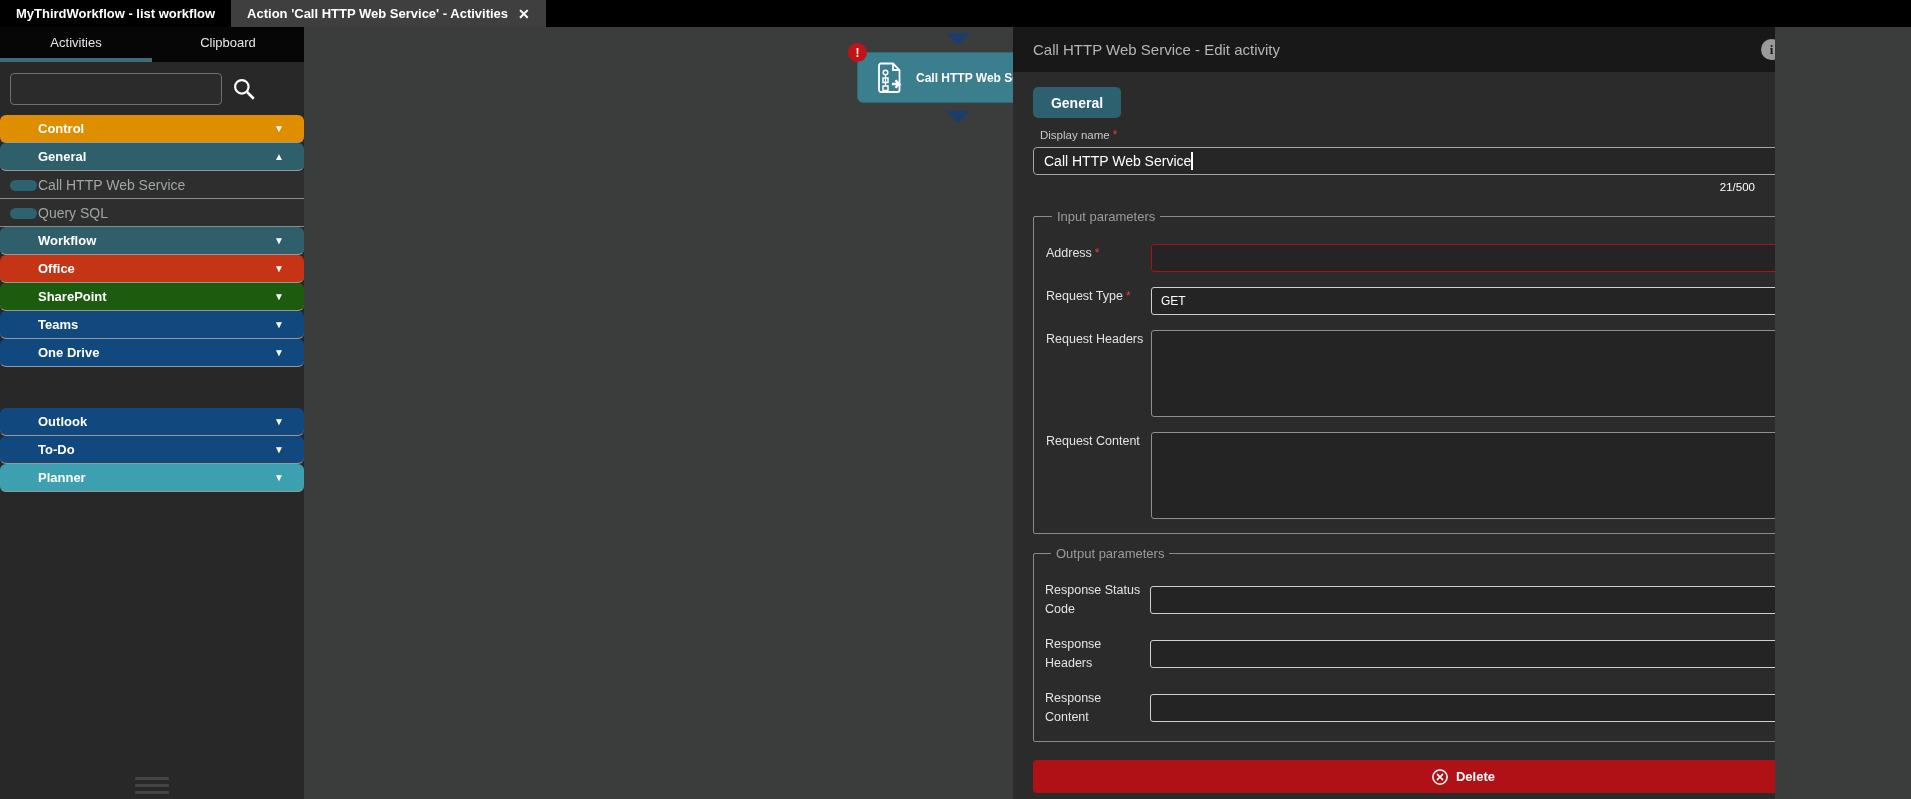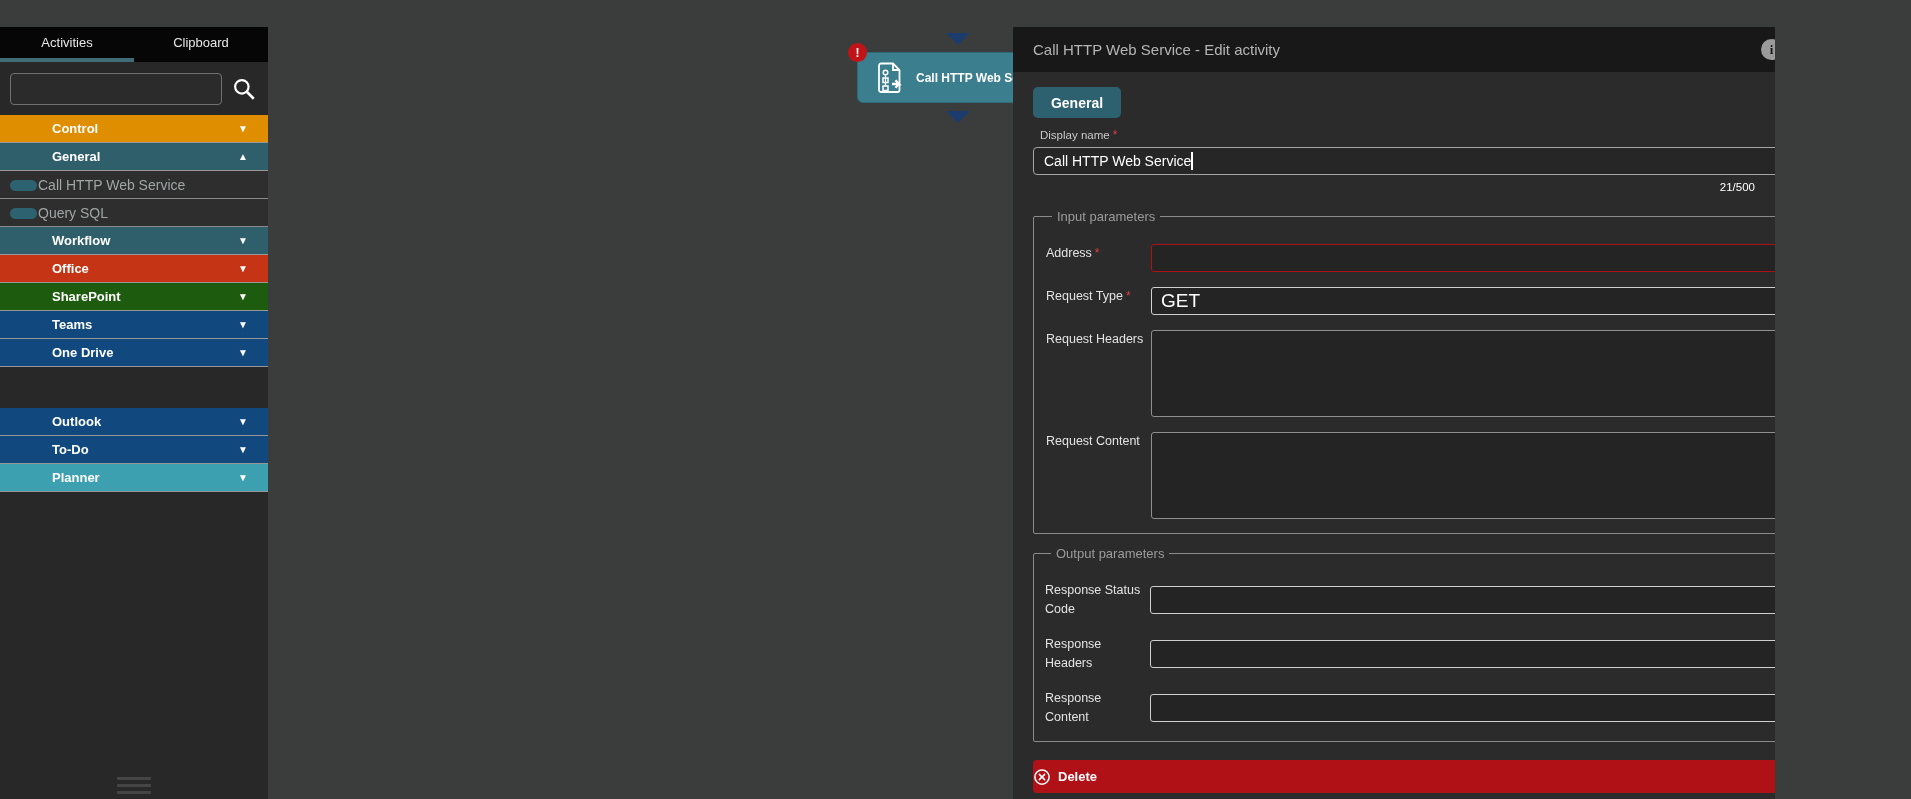--- a/index.html
+++ b/index.html
@@ -6,28 +6,28 @@
   html, body { width: 1911px; height: 799px; background: #3b3d3d; font-family: "Liberation Sans", sans-serif; overflow: hidden; }
   #app { position: relative; width: 1911px; height: 799px; overflow: hidden; }
 
   
   .topbar { position: absolute; top: 0; left: 0; right: 0; height: 27px; background: #000; display: flex; z-index: 10; }
   .wtab { height: 27px; display: flex; align-items: center; gap: 10px; padding: 0 16px; color: #fff; font-size: 13px; font-weight: 600; white-space: nowrap; }
   .wtab.active { background: #3f3f3f; }
   .wtab .close { font-size: 14px; font-weight: 700; cursor: pointer; }
 
   
-  .sidebar { position: absolute; top: 27px; left: 0; width: 268px; bottom: 0; background: #282828; z-index: 6; }
+  .sidebar { position: absolute; top: 27px; left: 0; width: 304px; bottom: 0; background: #282828; z-index: 6; }
   .side-tabs { height: 35px; background: #060606; display: flex; }
   .stab { flex: 1; display: flex; align-items: center; justify-content: center; color: #e8e8e8; font-size: 13px; cursor: pointer; border-bottom: 4px solid transparent; }
   .stab.active { border-bottom-color: #3e6b76; }
   .search-row { display: flex; align-items: center; padding: 11px 8px 10px 10px; gap: 8px; }
   .search-input { width: 212px; height: 32px; background: #2b2b2b; border: 1px solid #707070; border-radius: 4px; color: #fff; font-size: 13px; padding: 0 8px; outline: none; }
   .sicon { width: 28px; height: 28px; display: flex; align-items: center; justify-content: center; cursor: pointer; }
-  .grow { height: 28px; border-bottom: 1.5px solid #989898; display: flex; align-items: center; padding-left: 52px; color: #fff; font-size: 13px; font-weight: 700; position: relative; cursor: pointer; }
+  .grow { height: 28px; border-bottom: 1.5px solid #989898; display: flex; align-items: center; padding-left: 38px; color: #fff; font-size: 13px; font-weight: 700; position: relative; cursor: pointer; border-radius: 6px; }
   .grow .chev { position: absolute; right: 20px; font-size: 10px; color: #fff; }
   .irow { height: 28px; border-bottom: 1.5px solid #8b8b8b; background: #2e2e2e; display: flex; align-items: center; padding-left: 38px; color: #a0a5a5; font-size: 14px; position: relative; cursor: pointer; }
   .irow .pill { position: absolute; left: 10px; top: 9px; width: 27px; height: 11px; border-radius: 6px; background: #2d6271; }
   .grip { position: absolute; bottom: 5px; left: 50%; transform: translateX(-50%); display: flex; flex-direction: column; gap: 4px; cursor: row-resize; }
   .grip i { display: block; width: 34px; height: 3px; background: #454545; border-radius: 1px; }
 
   
   .canvas { position: absolute; left: 268px; top: 27px; right: 0; bottom: 0; background: #3b3d3d; z-index: 1; }
   .conn-arrow { position: absolute; width: 0; height: 0; border-left: 12px solid transparent; border-right: 12px solid transparent; border-top: 12px solid #1c3c6e; }
   .conn-arrow.top { left: 678px; top: 6px; }
@@ -52,36 +52,45 @@
   fieldset.params { border: 1px solid #8a8a8a; border-radius: 2px; margin-top: 16px; padding: 10px 12px 14px 12px; }
   fieldset.params legend { color: #9b9b9b; font-size: 13px; padding: 0 5px; margin-left: 6px; }
   .frow { display: flex; margin-top: 15px; }
   .frow.first { margin-top: 10px; }
   .flabel { width: 105px; padding-right: 6px; color: #e3e3e3; font-size: 12.5px; line-height: 1.55; flex-shrink: 0; }
   .fctl { display: flex; align-items: center; }
   .ti { height: 28px; background: #242424; border-radius: 3px; color: #fff; font-size: 13px; padding: 0 8px; outline: none; font-family: "Liberation Sans", sans-serif; }
   .ti.addr { width: 634px; border: 1.5px solid #ab1116; }
   .ta { width: 658px; height: 87px; background: #242424; border: 1px solid #8f8f8f; border-radius: 3px; color: #fff; font-size: 13px; padding: 6px 8px; resize: none; outline: none; font-family: "Liberation Sans", sans-serif; }
   .sel { position: relative; width: 686px; height: 28px; background: #242424; border: 1px solid #cfcfcf; border-radius: 3px; display: flex; align-items: center; padding: 0 24px 0 9px; cursor: pointer; }
-  .sel-val { color: #fff; font-size: 19px; }
+  .sel-val { color: #fff; font-size: 12px; }
   .sel-arrow { position: absolute; right: 8px; top: 8px; font-size: 10px; color: #fff; }
   .icn { width: 23px; height: 23px; display: flex; align-items: center; justify-content: center; cursor: pointer; flex-shrink: 0; }
   .icn svg { display: block; }
   .hgap5 { width: 5px; } .hgap8 { width: 8px; } .hgap6 { width: 6px; }
   .icol { display: flex; flex-direction: column; gap: 5px; align-self: flex-start; margin-left: 6px; }
   .info { width: 21px; height: 21px; border-radius: 50%; background: #2c6372; color: #fff; font-size: 13px; font-weight: 700; font-family: "Liberation Serif", serif; display: flex; align-items: center; justify-content: center; cursor: pointer; flex-shrink: 0; }
   .info-mid { align-self: center; }
 
-  .delete-btn { margin-top: 18px; width: 860px; height: 33px; border: none; border-radius: 4px; color: #fff; font-size: 13px; font-weight: 700; display: flex; align-items: center; justify-content: flex-start; gap: 7px; cursor: pointer; font-family: "Liberation Sans", sans-serif; }
+  .delete-btn { margin-top: 18px; width: 860px; height: 33px; border: none; border-radius: 4px; color: #fff; font-size: 13px; font-weight: 700; display: flex; align-items: center; justify-content: center; gap: 7px; cursor: pointer; font-family: "Liberation Sans", sans-serif; }
 </style>
 </head>
 <body>
 
 <div id="app">
 
+  <div class="topbar">
+    <div class="wtab">
+      <span>MyThirdWorkflow - list workflow</span>
+    </div>
+    <div class="wtab active">
+      <span>Action 'Call HTTP Web Service' - Activities</span>
+      <span class="close">✕</span>
+    </div>
+  </div>
 
   <div class="sidebar">
     <div class="side-tabs">
       <div class="stab active">Activities</div>
       <div class="stab">Clipboard</div>
     </div>
     <div class="search-row">
       <input class="search-input" value="" style="">
       <span class="sicon">
         <svg width="26" height="26" viewBox="0 0 24 24">

